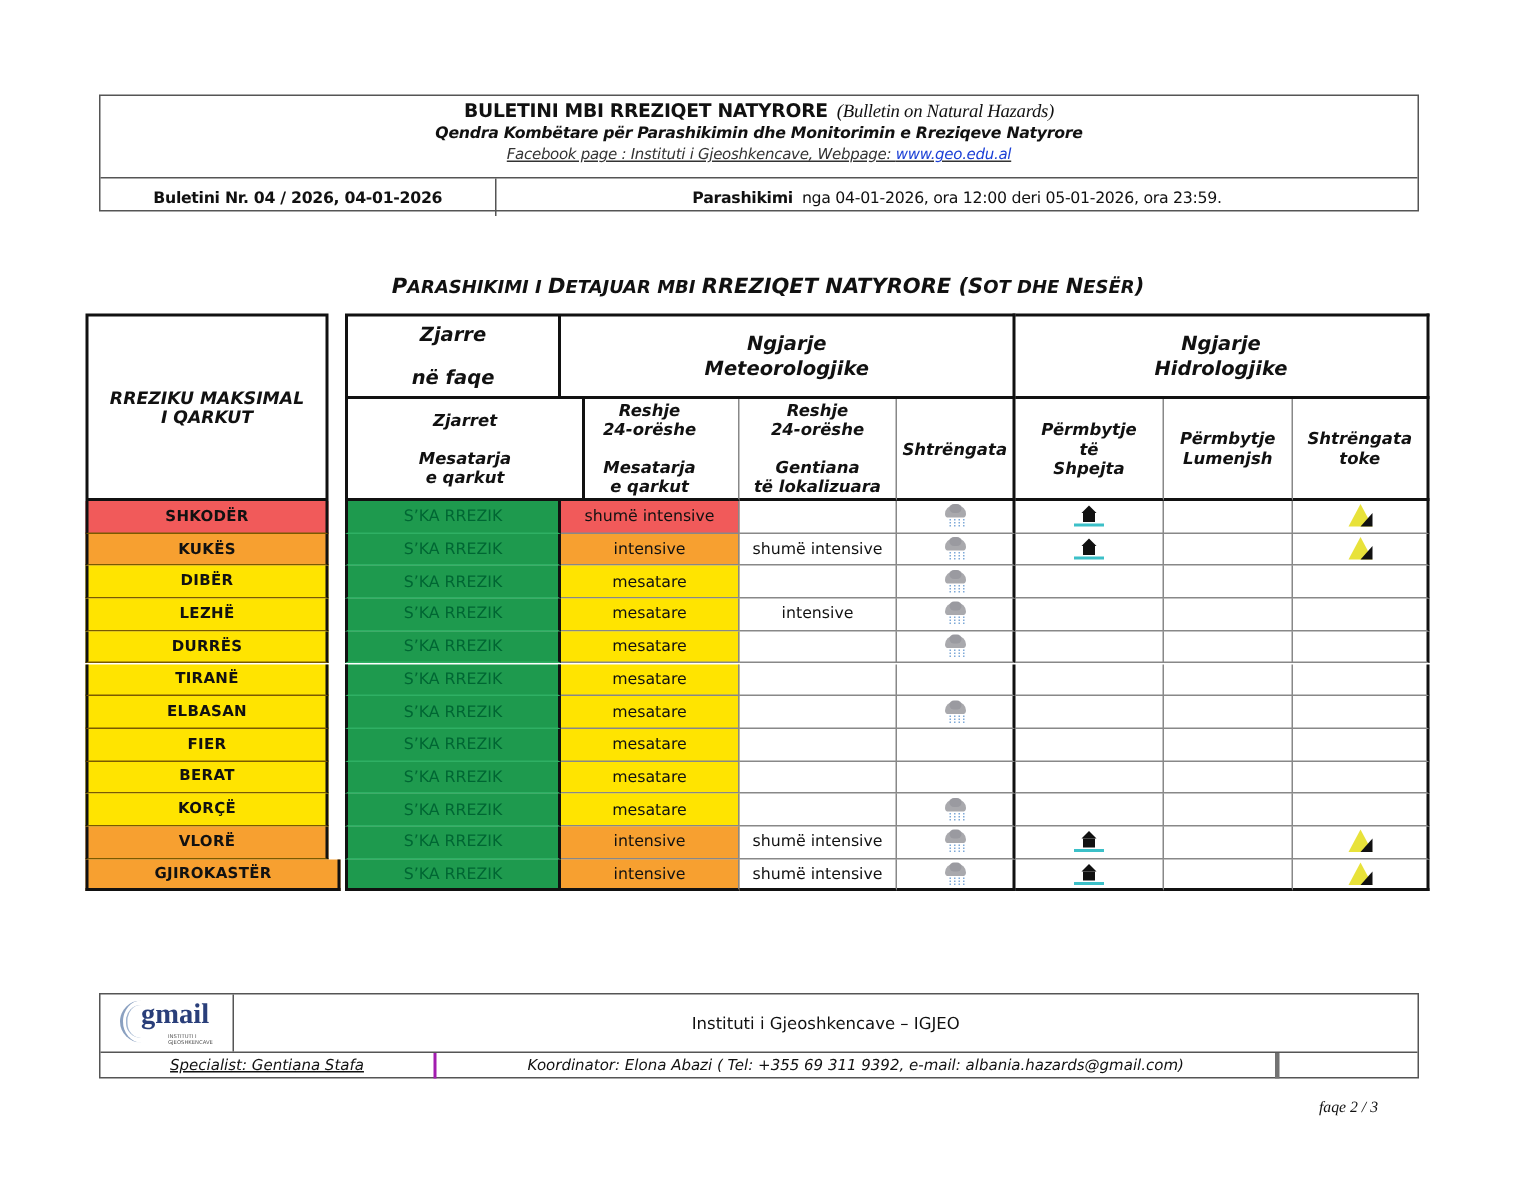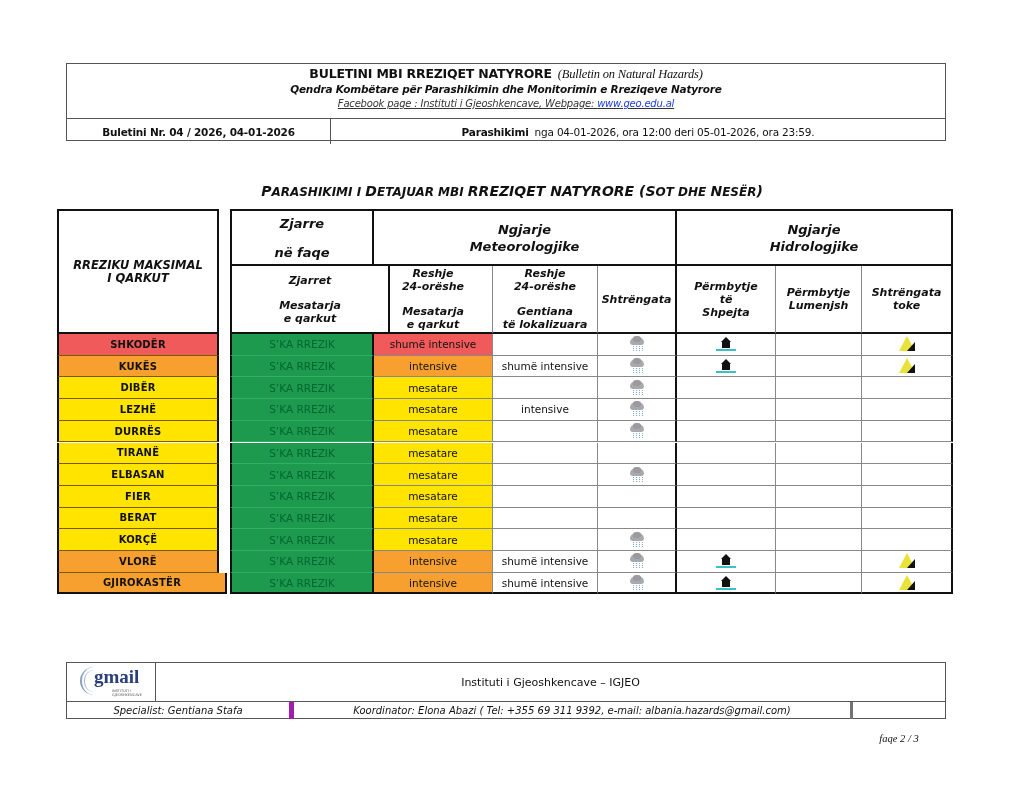--- a/index.html
+++ b/index.html
@@ -51,21 +51,21 @@
   .ftr { position:absolute; left:66px; top:662px; width:880px; height:57px; border:1px solid #555; box-sizing:border-box; }
   .ftr-top { display:flex; height:38px; border-bottom:1px solid #555; }
   .ftr-logo { width:88px; border-right:1px solid #555; display:flex; align-items:center; justify-content:center; }
   .logo { position:relative; width:66px; height:34px; }
   .logo .swirl { position:absolute; left:2px; top:2px; width:20px; height:28px; border-left:2px solid #8aa0c0; border-radius:14px 0 0 14px; }
   .logo .swirl2 { position:absolute; left:6px; top:5px; width:14px; height:22px; border-left:1px solid #9fb3cf; border-radius:10px 0 0 10px; }
   .logo .txt { position:absolute; left:16px; top:1px; font-family:"Liberation Serif", serif; font-weight:bold; font-size:19px; color:#2a3f7a; }
   .logo .small { position:absolute; left:34px; top:24px; font-size:3.5px; color:#555; }
   .ftr-inst { flex:1; display:flex; align-items:center; justify-content:center; font-size:11px; }
   .ftr-bot { display:flex; height:17px; font-size:10px; font-style:italic; }
-  .ftr-bot .s { width:222px; border-right:5px solid #a21caf; display:flex; align-items:center; justify-content:center; }
+  .ftr-bot .s { width:222px; border-right:2px solid #a21caf; display:flex; align-items:center; justify-content:center;text-decoration:underline; }
   .ftr-bot .k { flex:1; border-right:3px solid #737373; display:flex; align-items:center; justify-content:center; }
   .ftr-bot .p { width:92px; display:flex; align-items:center; justify-content:center; font-family:"Liberation Serif", serif; font-size:10.5px;margin-top:36px; }
 </style>
 </head>
 <body>
 
 <div class="hdr">
   <div class="hdr-top">
     <div class="hdr-title">
       <span>BULETINI MBI RREZIQET NATYRORE</span><span class="en">(Bulletin on Natural Hazards)</span>

